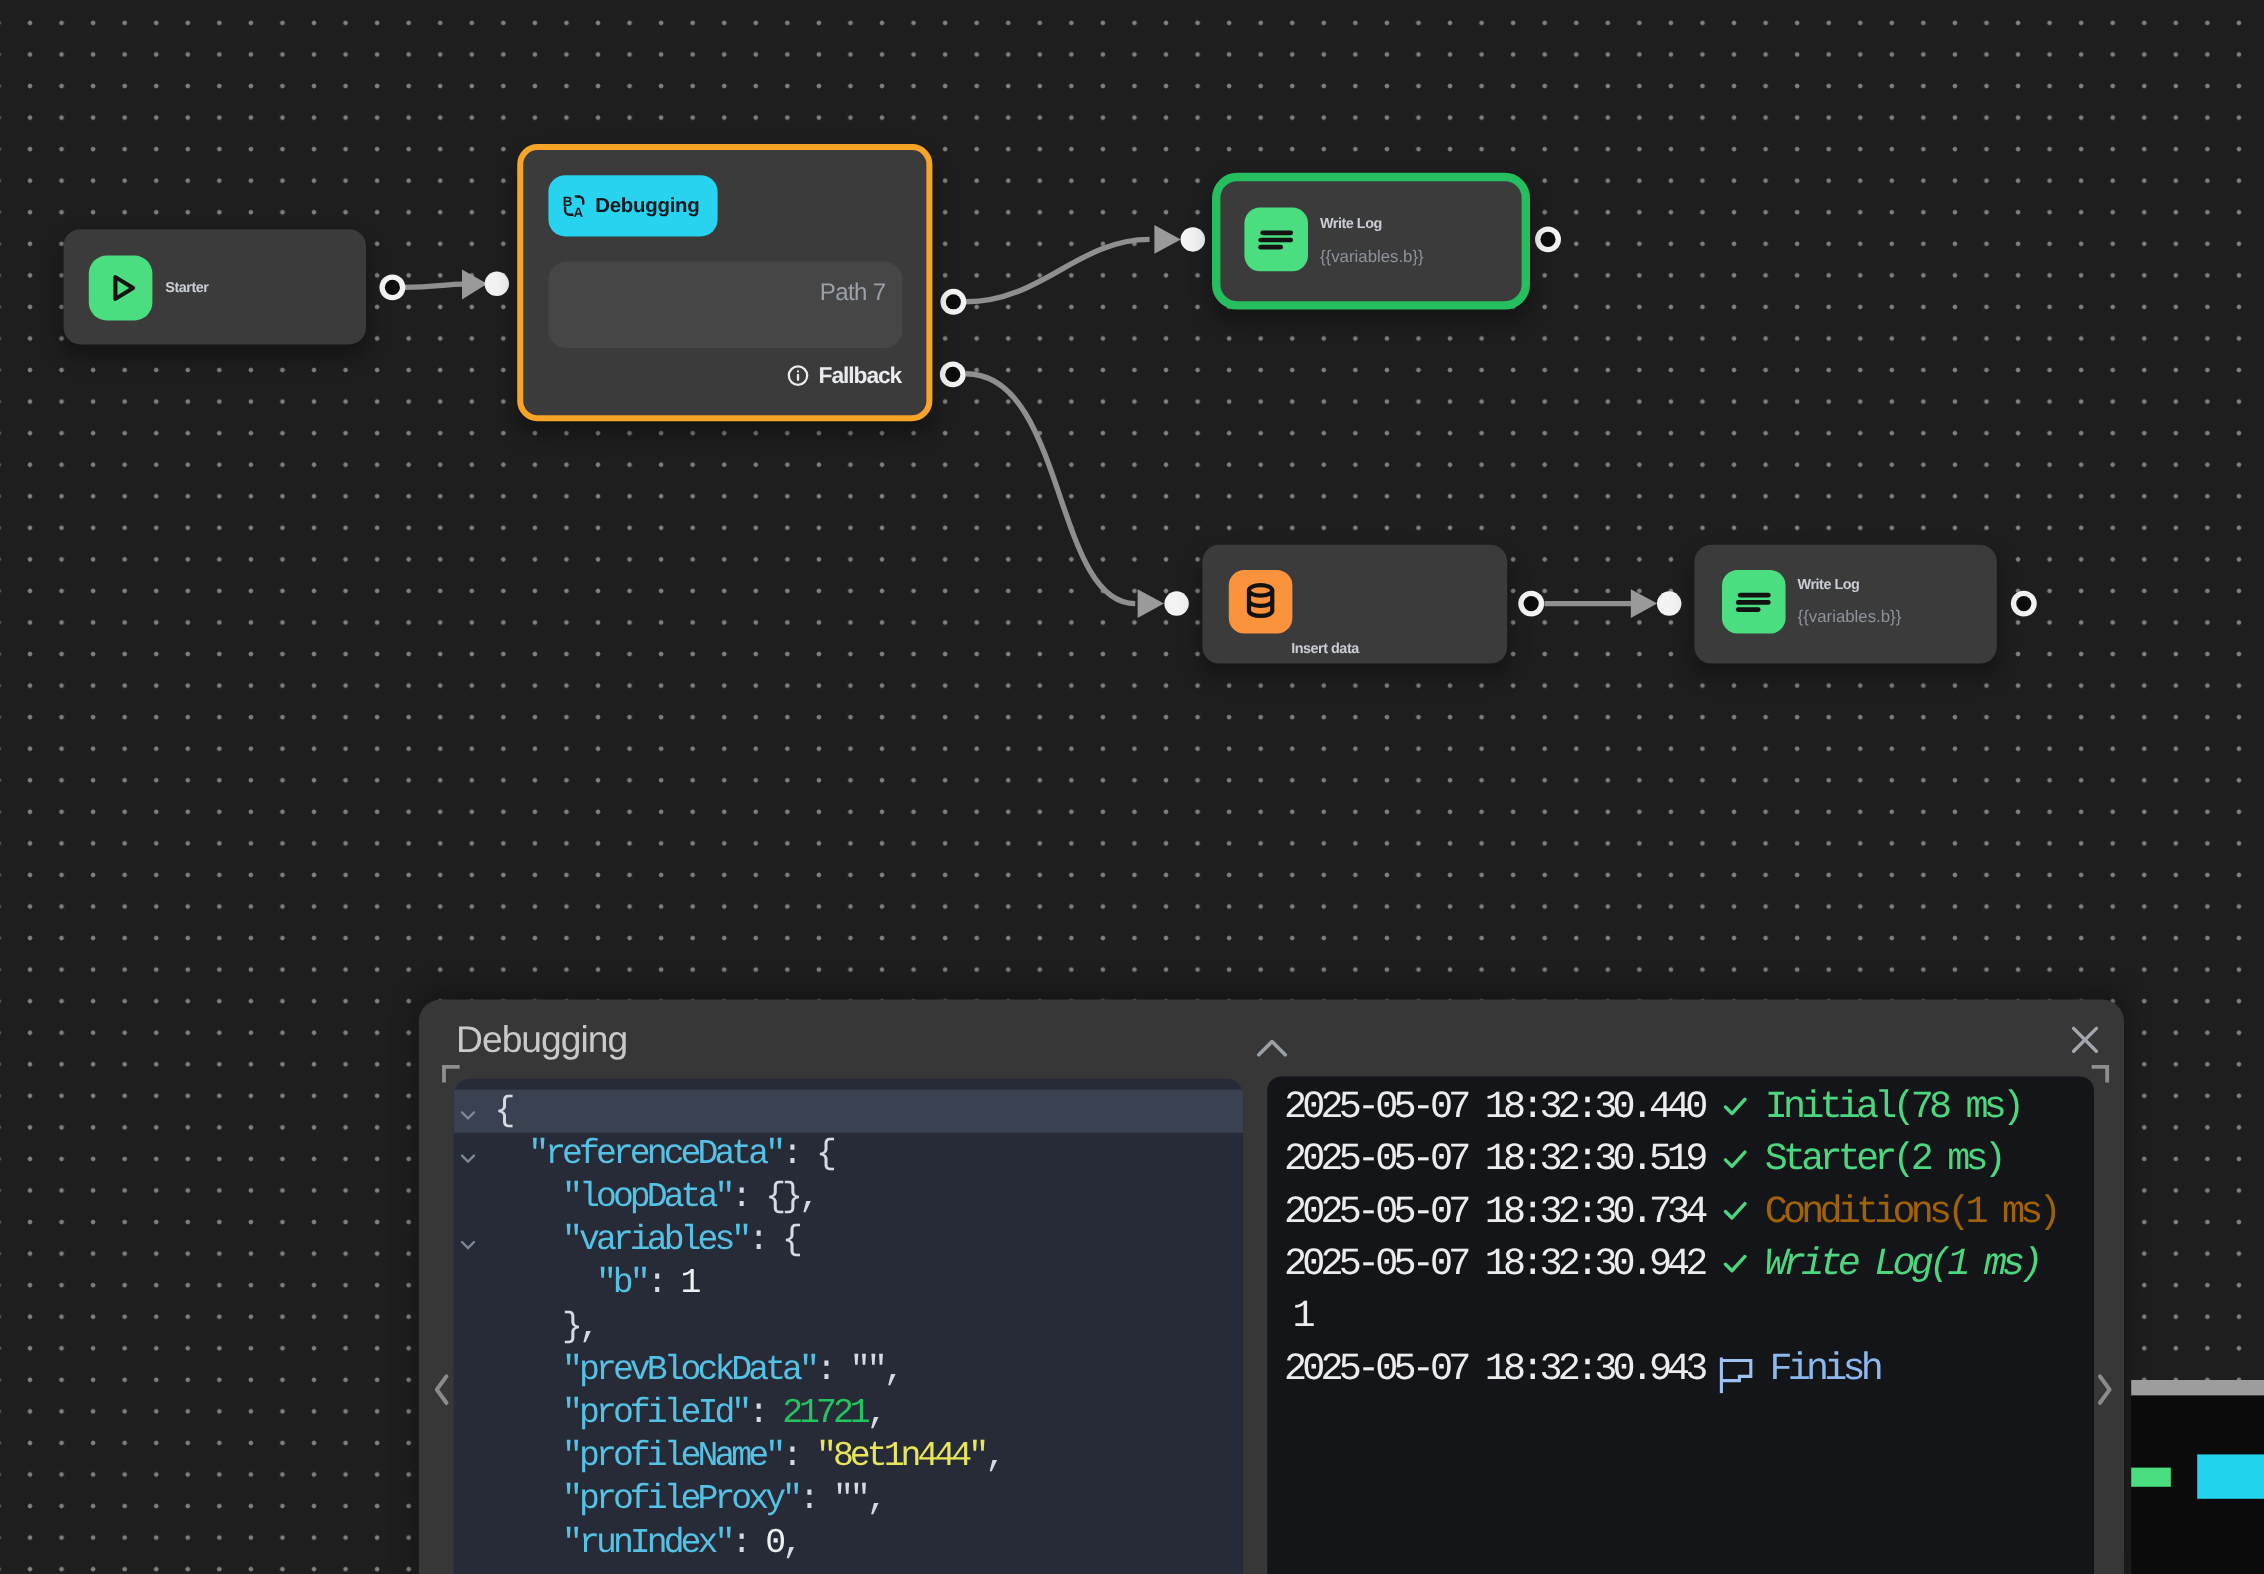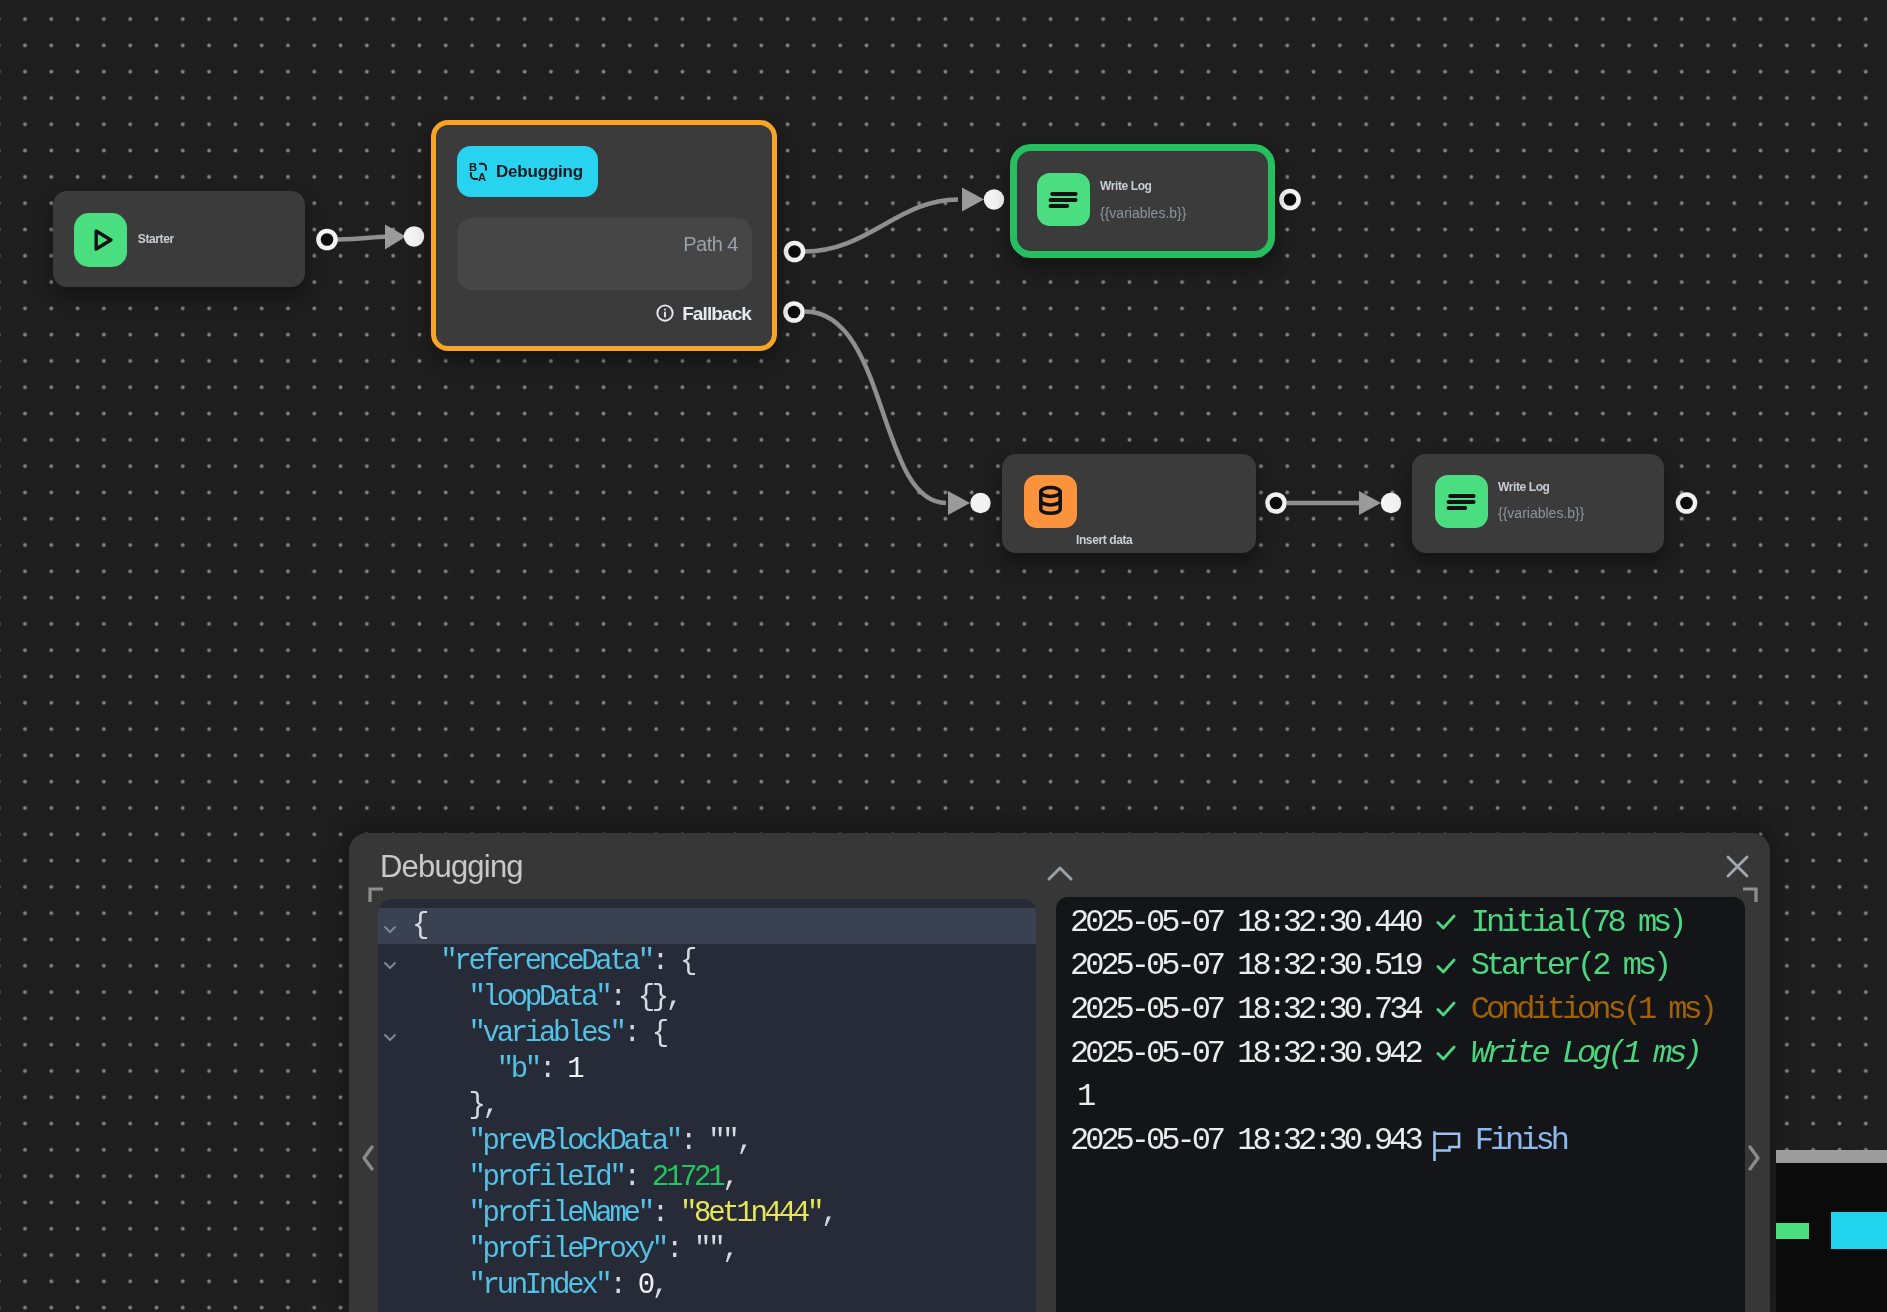--- a/index.html
+++ b/index.html
@@ -83,21 +83,21 @@
   <div style="position:absolute;left:21px;top:21px;height:51px;background:#27d3ee;border-radius:14px;display:flex;align-items:center;padding:0 15px 0 11px;">
     <svg width="21" height="21" viewBox="0 0 24 24" fill="none" stroke="#101820" stroke-width="2.3" stroke-linecap="round">
       <path d="M13.5 3.2 h2.8 a4.3 4.3 0 0 1 4.3 4.3 v2.6"></path>
       <path d="M3.3 13.6 v2.6 a4.3 4.3 0 0 0 4.3 4.3 h2.8"></path>
       <text x="1.2" y="11.8" font-size="12.8" font-weight="bold" fill="#101820" stroke="none" font-family="Liberation Sans, sans-serif">B</text>
       <text x="11.4" y="22.3" font-size="12.8" font-weight="bold" fill="#101820" stroke="none" font-family="Liberation Sans, sans-serif">A</text>
     </svg>
     <span style="font-size:17px;font-weight:bold;letter-spacing:-0.2px;color:#101820;margin-left:7px;">Debugging</span>
   </div>
   <div style="position:absolute;left:21px;top:93px;width:295px;height:72px;background:#464646;border-radius:15px;"></div>
-  <div style="position:absolute;right:34px;top:109px;font-size:20px;letter-spacing:-0.5px;color:#9aa1ab;line-height:1;">Path 4</div>
+  <div style="position:absolute;right:34px;top:109px;font-size:20px;letter-spacing:-0.5px;color:#9aa1ab;line-height:1;">Path 7</div>
   <div style="position:absolute;right:21px;top:178px;display:flex;align-items:center;">
     <svg width="20" height="20" viewBox="0 0 24 24" fill="none" stroke="#e8eaed" stroke-width="2.3" stroke-linecap="round">
         <circle cx="12" cy="12" r="9.2"></circle>
         <line x1="12" y1="7.8" x2="12" y2="7.85"></line>
         <line x1="12" y1="11.3" x2="12" y2="16.2"></line>
       </svg>
     <span style="font-size:19px;font-weight:bold;letter-spacing:-0.9px;color:#e8eaed;margin-left:7px;line-height:1;">Fallback</span>
   </div>
 </div>
 

